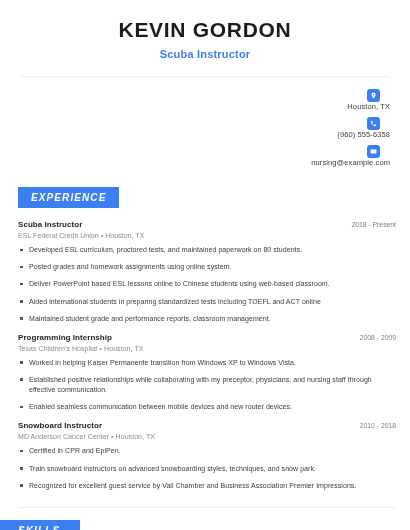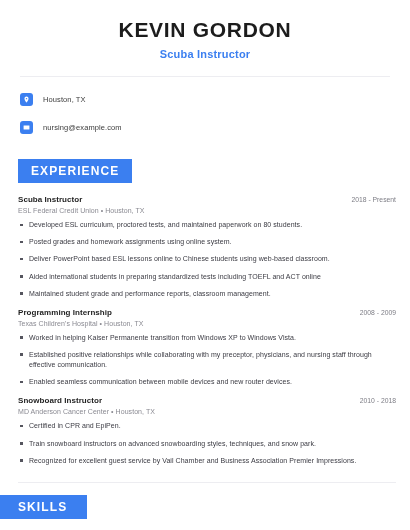--- a/index.html
+++ b/index.html
@@ -53,23 +53,24 @@
     margin-left: 18px;
     margin-right: 14px;
   }
 
   
   .contact-list {
     padding: 12px 20px 0 20px;
   }
   .contact-row {
     display: flex;
-    align-items: center;
+    align-items: flex-end;
     height: 20px;
     margin-bottom: 8px;
+    flex-direction: column;
   }
   .contact-icon {
     width: 13px;
     height: 13px;
     border-radius: 3px;
     background: #3b7ff0;
     display: flex;
     align-items: center;
     justify-content: center;
     flex: 0 0 auto;
@@ -82,24 +83,25 @@
     font-size: 7.5px;
     color: #3c3c3c;
     letter-spacing: 0.1px;
   }
 
   
   .section-badge {
     display: inline-block;
     background: #3b7ff0;
     color: #ffffff;
-    font-size: 12px;
+    font-size: 10px;
     font-weight: bold;
     letter-spacing: 1.1px;
     padding: 5px 13px 5px 13px;
+    font-style: italic;
   }
   .badge-wrap-exp {
     padding: 14px 0 0 18px;
   }
   .badge-wrap-skills {
     padding: 12px 0 0 0;
   }
   .badge-wrap-skills .section-badge {
     padding-left: 18px;
     padding-right: 20px;
@@ -178,20 +180,28 @@
 
     <div class="contact-row">
       <span class="contact-icon">
         <svg width="7" height="7" viewBox="0 0 24 24" fill="#ffffff" aria-hidden="true">
           <path d="M12 2C8.1 2 5 5.1 5 9c0 5.2 7 13 7 13s7-7.8 7-13c0-3.9-3.1-7-7-7zm0 9.5A2.5 2.5 0 1 1 12 6.5a2.5 2.5 0 0 1 0 5z"></path>
         </svg>
       </span>
       <span class="contact-text">Houston, TX</span>
     </div>
 
+    <div class="contact-row">
+      <span class="contact-icon">
+        <svg width="7" height="7" viewBox="0 0 24 24" fill="#ffffff" aria-hidden="true">
+          <path d="M6.6 10.8a15.1 15.1 0 0 0 6.6 6.6l2.2-2.2c.3-.3.7-.4 1-.2 1.2.4 2.4.6 3.6.6.6 0 1 .4 1 1V20c0 .6-.4 1-1 1C10.6 21 3 13.4 3 4c0-.6.4-1 1-1h3.5c.6 0 1 .4 1 1 0 1.3.2 2.5.6 3.6.1.4 0 .8-.2 1l-2.3 2.2z"></path>
+        </svg>
+      </span>
+      <span class="contact-text">(960) 555-6358</span>
+    </div>
 
     <div class="contact-row">
       <span class="contact-icon">
         <svg width="7" height="7" viewBox="0 0 24 24" fill="#ffffff" aria-hidden="true">
           <path d="M3 5h18c.6 0 1 .4 1 1v12c0 .6-.4 1-1 1H3c-.6 0-1-.4-1-1V6c0-.6.4-1 1-1zm9 7.2L4.3 7h15.4L12 12.2z"></path>
         </svg>
       </span>
       <span class="contact-text">nursing@example.com</span>
     </div>
 

